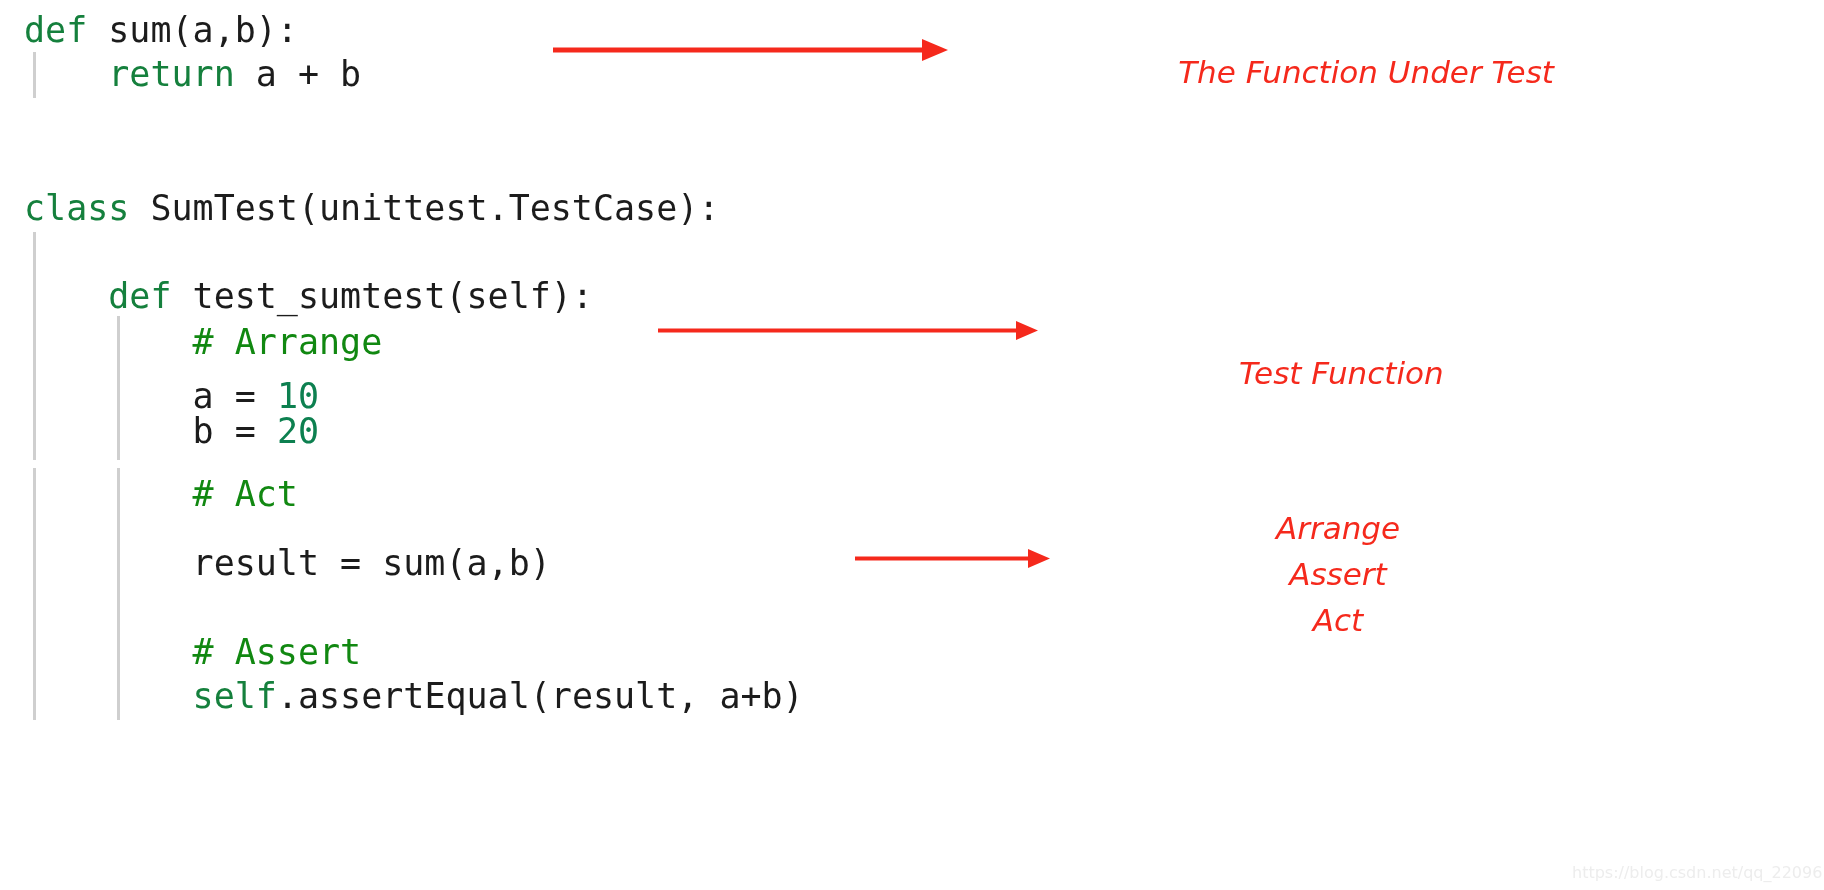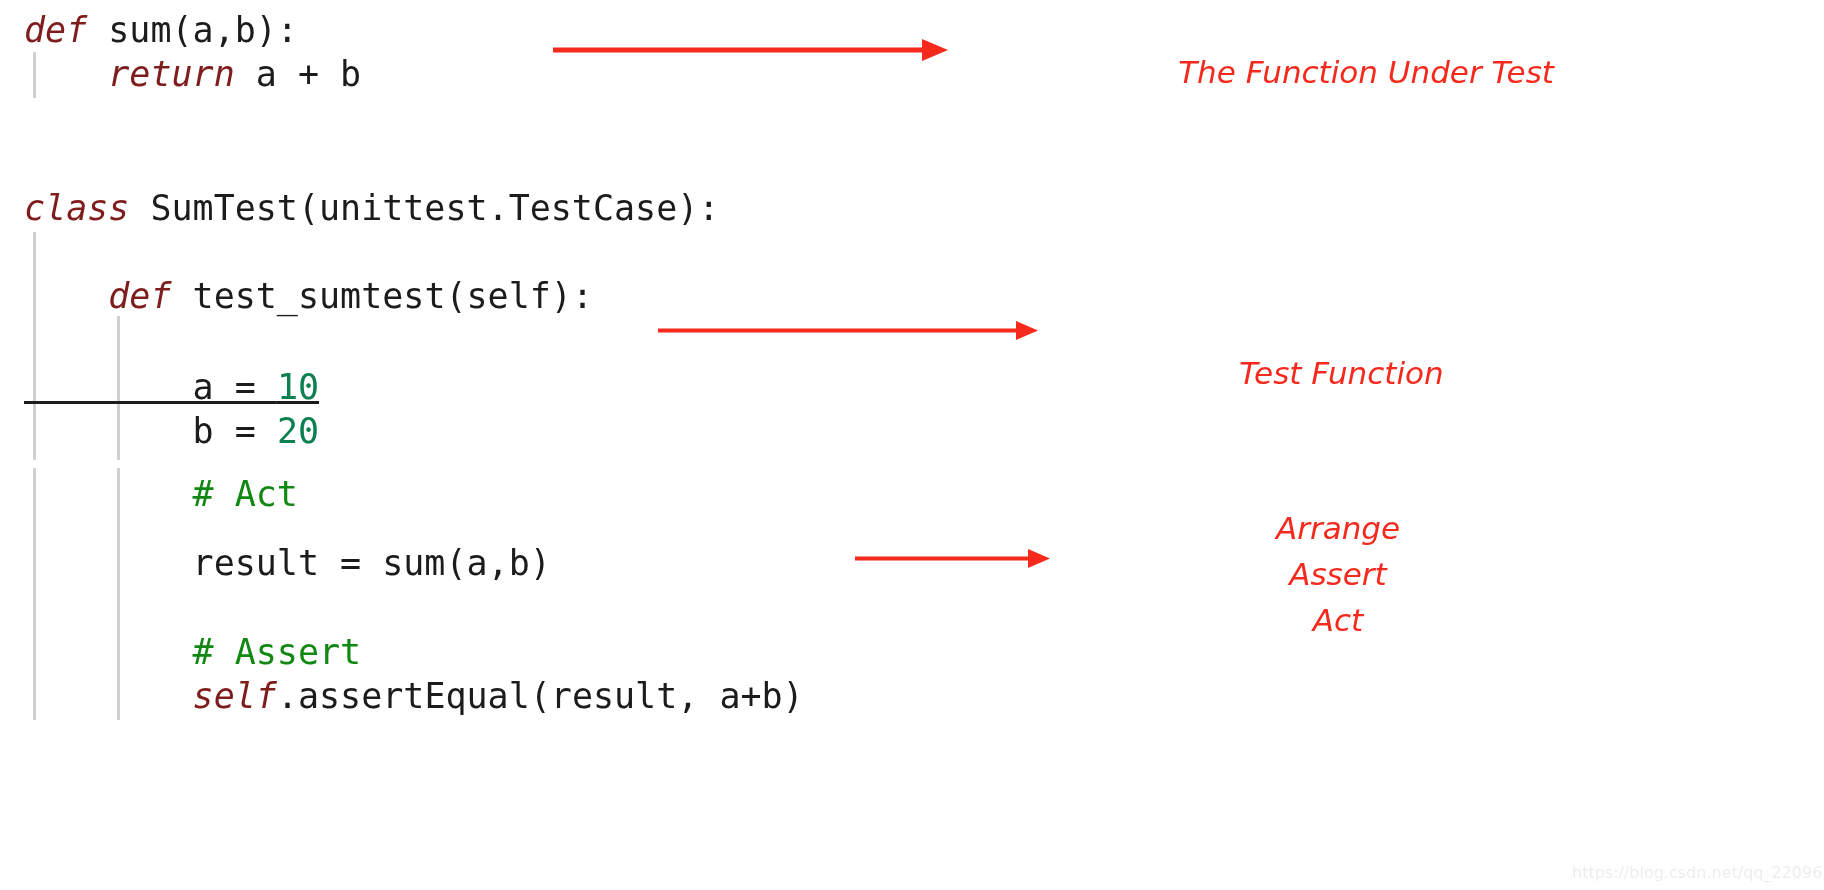--- a/index.html
+++ b/index.html
@@ -21,21 +21,21 @@
   
   .code-line {
     position: absolute;
     font-family: "DejaVu Sans Mono", monospace;
     font-size: 35px;
     line-height: 44px;
     white-space: pre;
     color: #1c1c1c;
     letter-spacing: 0px;
   }
-  .kw   { color: #7f1d1d; font-style: italic; }
+  .kw   { color: #15803d; }
   .num  { color: #0d8050; }
   .cmt  { color: #118811; }
   .plain{ color: #1c1c1c; }
 
   
   .indent-guide {
     position: absolute;
     width: 3px;
     background: #cfcfcf;
   }
@@ -75,22 +75,22 @@
       <div class="indent-guide" style="left: 33px; top: 468px; height: 252px; background: rgb(207, 207, 207);"></div>
       <div class="indent-guide" style="left: 117px; top: 316px; height: 144px; background: rgb(207, 207, 207);"></div>
       <div class="indent-guide" style="left: 117px; top: 468px; height: 252px; background: rgb(207, 207, 207);"></div>
     </div>
 
   <div id="code-block">
       <div class="code-line" style="left: 24px; top: 8px;"><span class="kw">def</span><span class="plain"> sum(a,b):</span></div>
       <div class="code-line" style="left: 24px; top: 52px;"><span class="plain">    </span><span class="kw">return</span><span class="plain"> a + b</span></div>
       <div class="code-line" style="left: 24px; top: 186px;"><span class="kw">class</span><span class="plain"> SumTest(unittest.TestCase):</span></div>
       <div class="code-line" style="left: 24px; top: 274px;"><span class="plain">    </span><span class="kw">def</span><span class="plain"> test_sumtest(self):</span></div>
-      <div class="code-line" style="left: 24px; top: 320px;"><span class="plain">        </span></div>
-      <div class="code-line" style="left: 24px; top: 365px; text-decoration: underline;"><span class="plain">        a = </span><span class="num">10</span></div>
+      <div class="code-line" style="left: 24px; top: 320px;"><span class="plain">        </span><span class="cmt"># Arrange</span></div>
+      <div class="code-line" style="left: 24px; top: 374px;"><span class="plain">        a = </span><span class="num">10</span></div>
       <div class="code-line" style="left: 24px; top: 409px;"><span class="plain">        b = </span><span class="num">20</span></div>
       <div class="code-line" style="left: 24px; top: 472px;"><span class="plain">        </span><span class="cmt"># Act</span></div>
       <div class="code-line" style="left: 24px; top: 541px;"><span class="plain">        result = sum(a,b)</span></div>
       <div class="code-line" style="left: 24px; top: 630px;"><span class="plain">        </span><span class="cmt"># Assert</span></div>
       <div class="code-line" style="left: 24px; top: 674px;"><span class="plain">        </span><span class="kw">self</span><span class="plain">.assertEqual(result, a+b)</span></div>
     </div>
 
   <div id="arrows">
       <svg width="395" height="24" class="arrow" style="left: 553px; top: 38px; position: absolute;">
         <rect x="0" y="9.5" width="369" height="5" fill="#f5291c"></rect>

